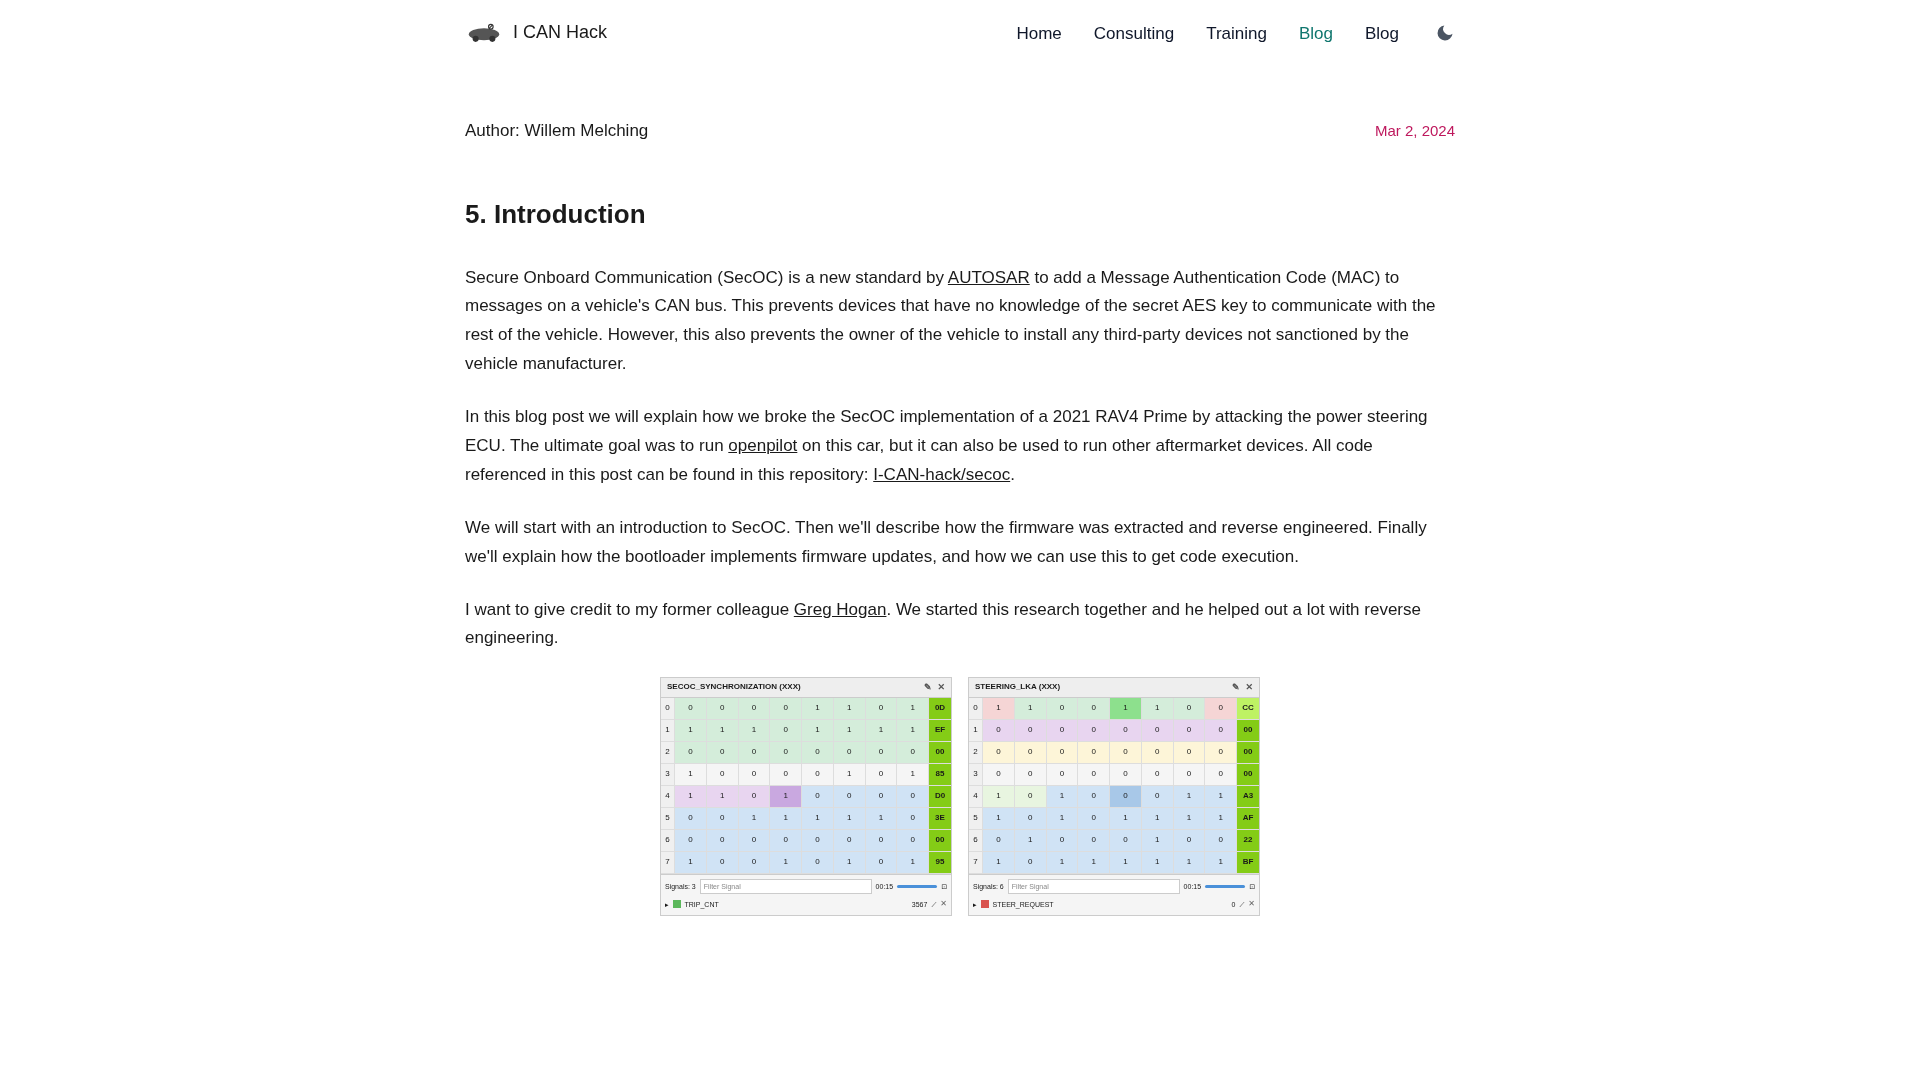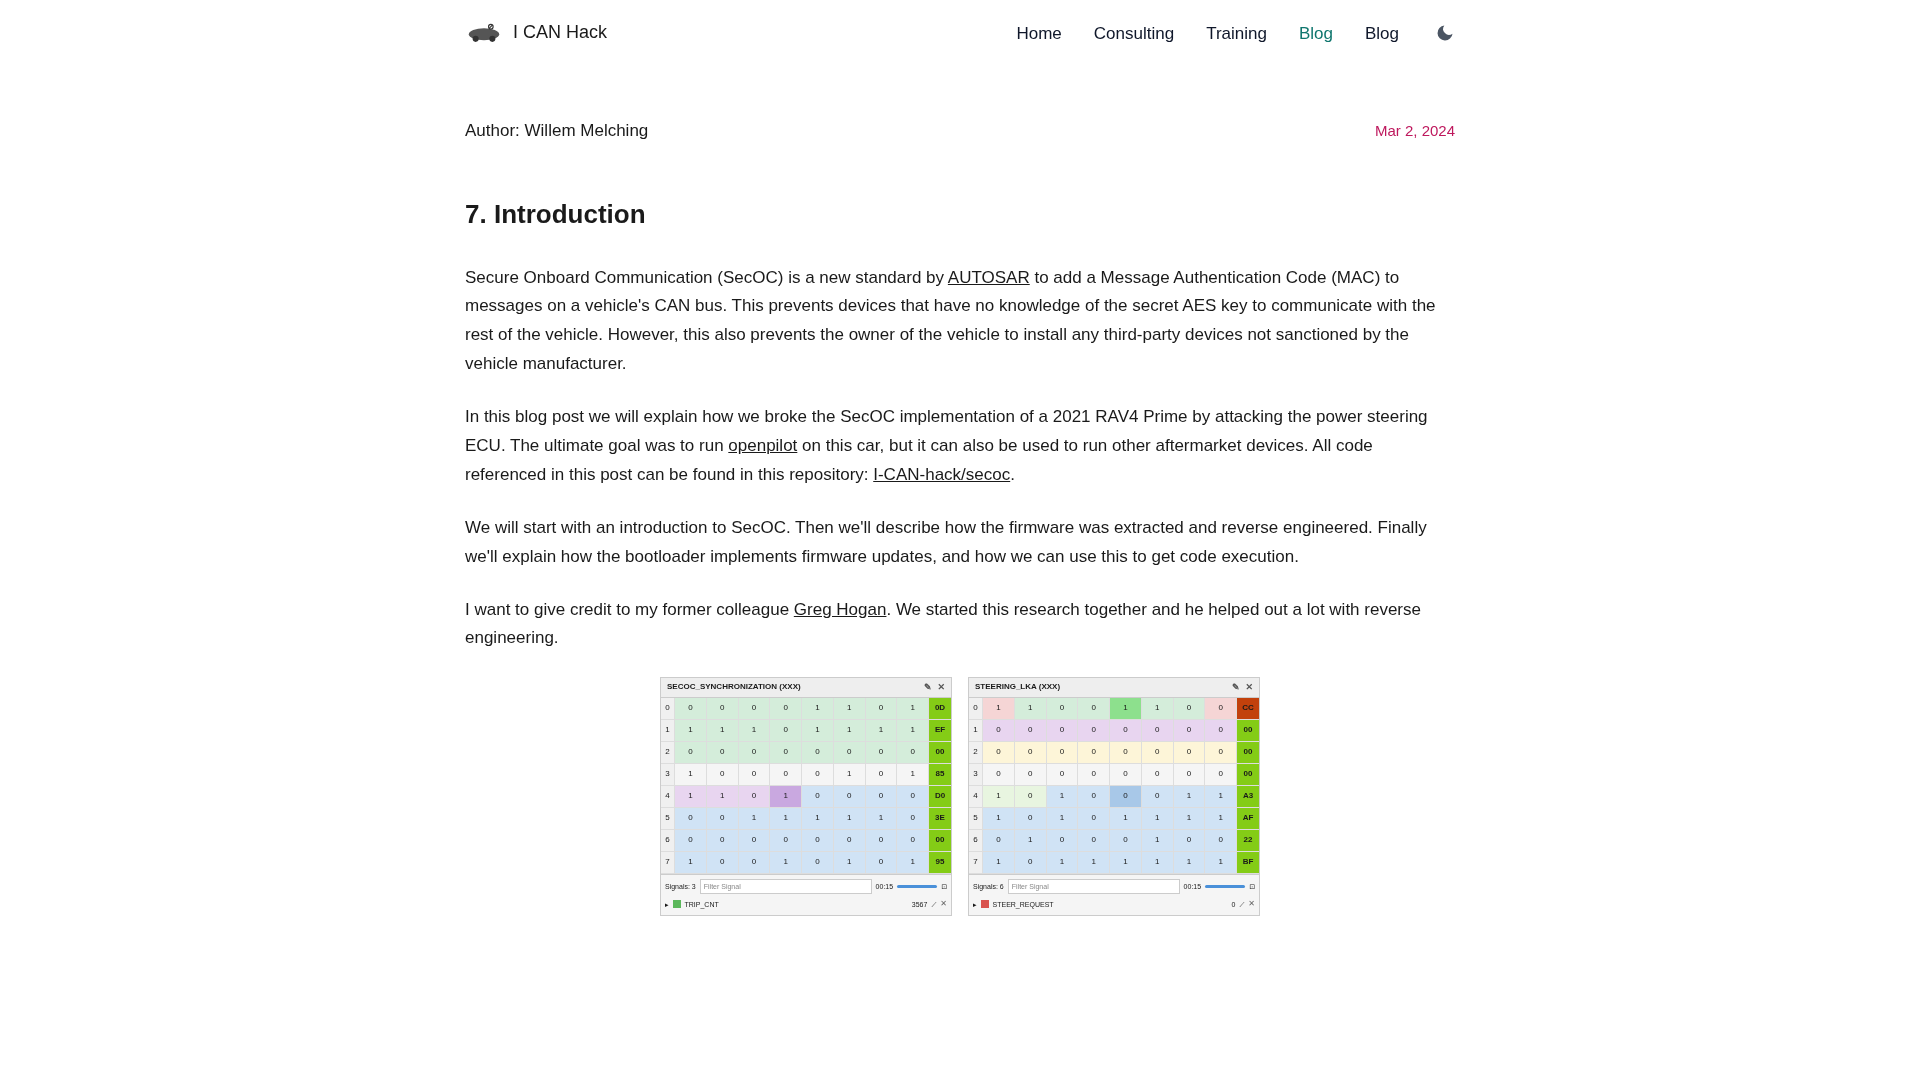--- a/index.html
+++ b/index.html
@@ -170,21 +170,21 @@
       background: #84cc16;
     }
     .bg-green { background: #d4edda; }
     .bg-green-bright { background: #8de08d; }
     .bg-purple { background: #e8d5f0; }
     .bg-purple-bright { background: #c9a8e0; }
     .bg-blue { background: #d0e3f5; }
     .bg-blue-bright { background: #a8c8e8; }
     .bg-yellow { background: #fdf5d8; }
     .bg-pink { background: #f5d5d5; }
-    .bg-cyan { background: #c2410c; }
+    .bg-cyan { background: #bef264; }
     .bg-pale-green { background: #e8f5e0; }
     .panel-footer {
       padding: 2px 4px;
       border-top: 1px solid #ccc;
       background: #f5f5f5;
     }
     .filter-row {
       display: flex;
       align-items: center;
       gap: 4px;
@@ -251,21 +251,21 @@
   <article>
 
     <div class="meta">
       <div class="author">
         <span>Author:</span>
         <span>Willem Melching</span>
       </div>
       <div class="date">Mar 2, 2024</div>
     </div>
 
-    <h2>7. Introduction</h2>
+    <h2>5. Introduction</h2>
 
     <p>
       <span>Secure Onboard Communication (SecOC) is a new standard by </span><a class="link">AUTOSAR</a><span> to add a Message Authentication Code (MAC) to messages on a vehicle's CAN bus. This prevents devices that have no knowledge of the secret AES key to communicate with the rest of the vehicle. However, this also prevents the owner of the vehicle to install any third-party devices not sanctioned by the vehicle manufacturer.</span>
     </p>
 
     <p>
       <span>In this blog post we will explain how we broke the SecOC implementation of a 2021 RAV4 Prime by attacking the power steering ECU. The ultimate goal was to run </span><a class="link">openpilot</a><span> on this car, but it can also be used to run other aftermarket devices. All code referenced in this post can be found in this repository: </span><a class="link">I-CAN-hack/secoc</a><span>.</span>
     </p>
 
     <p>We will start with an introduction to SecOC. Then we'll describe how the firmware was extracted and reverse engineered. Finally we'll explain how the bootloader implements firmware updates, and how we can use this to get code execution.</p>

